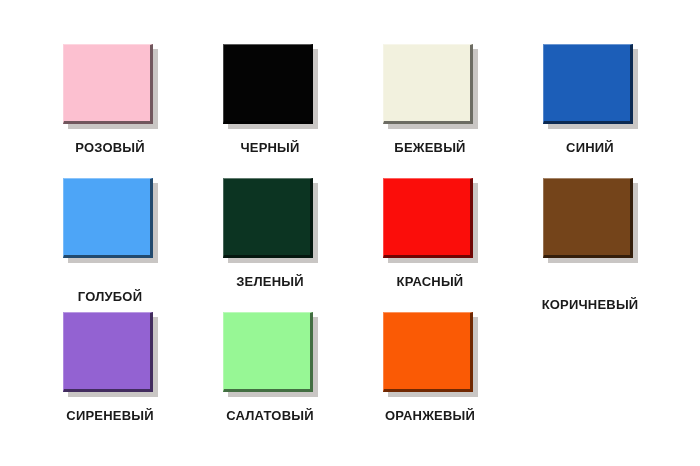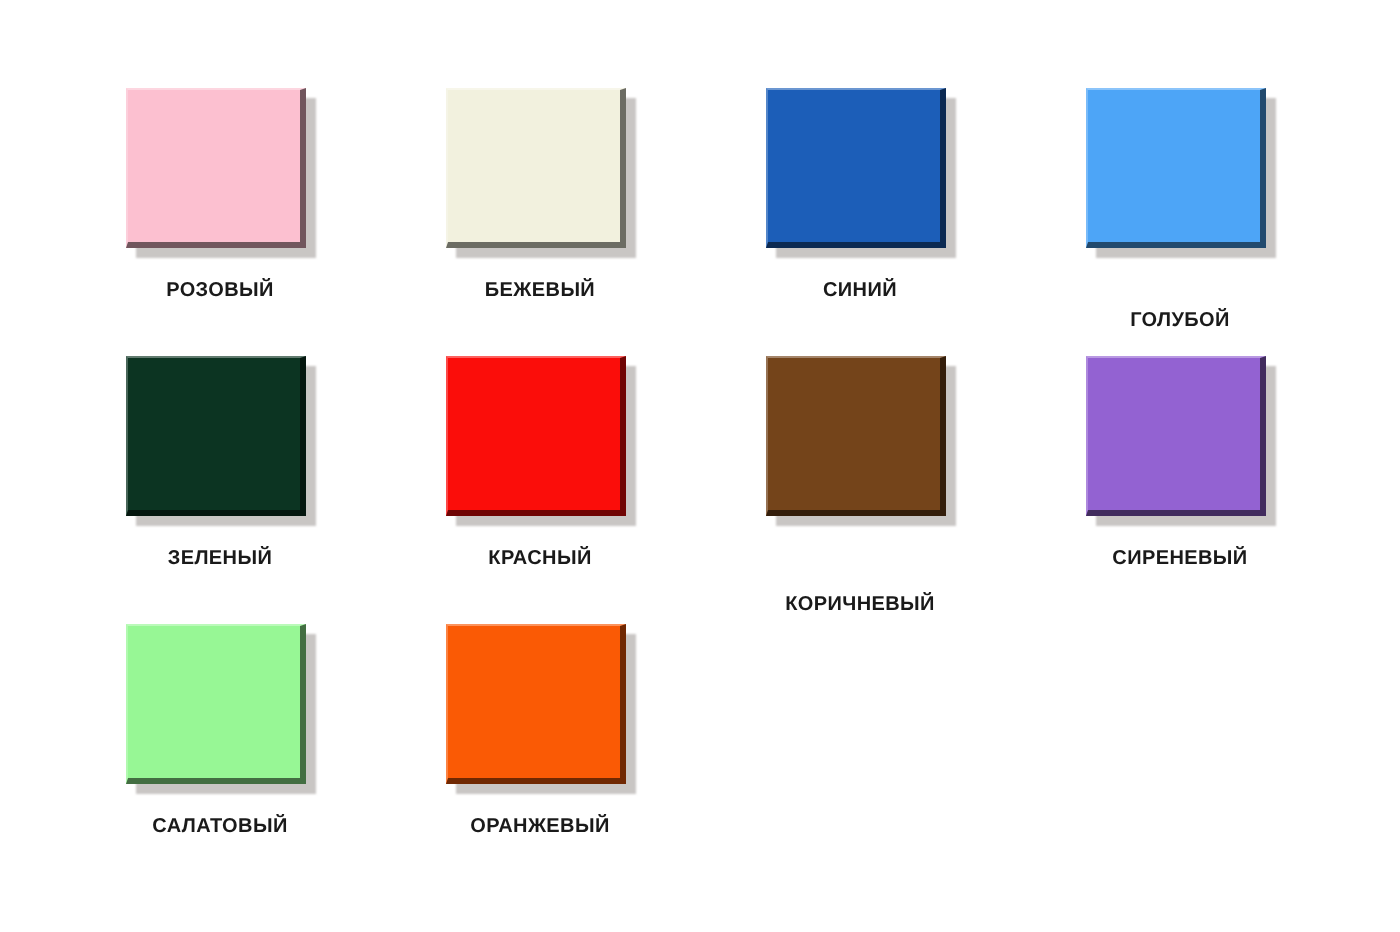--- a/index.html
+++ b/index.html
@@ -51,40 +51,47 @@
     width: 90px;
     height: 80px;
     box-sizing: border-box;
     border-right: 3px solid rgba(0,0,0,0.55);
     border-bottom: 3px solid rgba(0,0,0,0.55);
     border-top: 1px solid rgba(255,255,255,0.35);
     border-left: 1px solid rgba(255,255,255,0.25);
   }
   .label {
     margin-top: 13px;
-    font-size: 10px;
+    font-size: 13px;
     font-weight: bold;
     letter-spacing: 0.2px;
     color: #1a1a1a;
     text-transform: uppercase;
     text-align: center;
     white-space: nowrap;
     line-height: 1;
   }
 </style>
 </head>
 <body style="background: rgb(255, 255, 255);">
 
 <div class="palette">
     <div class="cell">
       <div class="chip-wrap">
         <div class="chip-shadow"></div>
         <div class="chip" style="background: rgb(252, 192, 208);"></div>
       </div>
       <div class="label" style="color: rgb(26, 26, 26);">РОЗОВЫЙ</div>
+    </div>
+    <div class="cell">
+      <div class="chip-wrap">
+        <div class="chip-shadow"></div>
+        <div class="chip" style="background: rgb(4, 4, 4);"></div>
+      </div>
+      <div class="label" style="color: rgb(26, 26, 26);">ЧЕРНЫЙ</div>
     </div>
     <div class="cell">
       <div class="chip-wrap">
         <div class="chip-shadow"></div>
         <div class="chip" style="background: rgb(242, 241, 222);"></div>
       </div>
       <div class="label" style="color: rgb(26, 26, 26);">БЕЖЕВЫЙ</div>
     </div>
     <div class="cell">
       <div class="chip-wrap">

